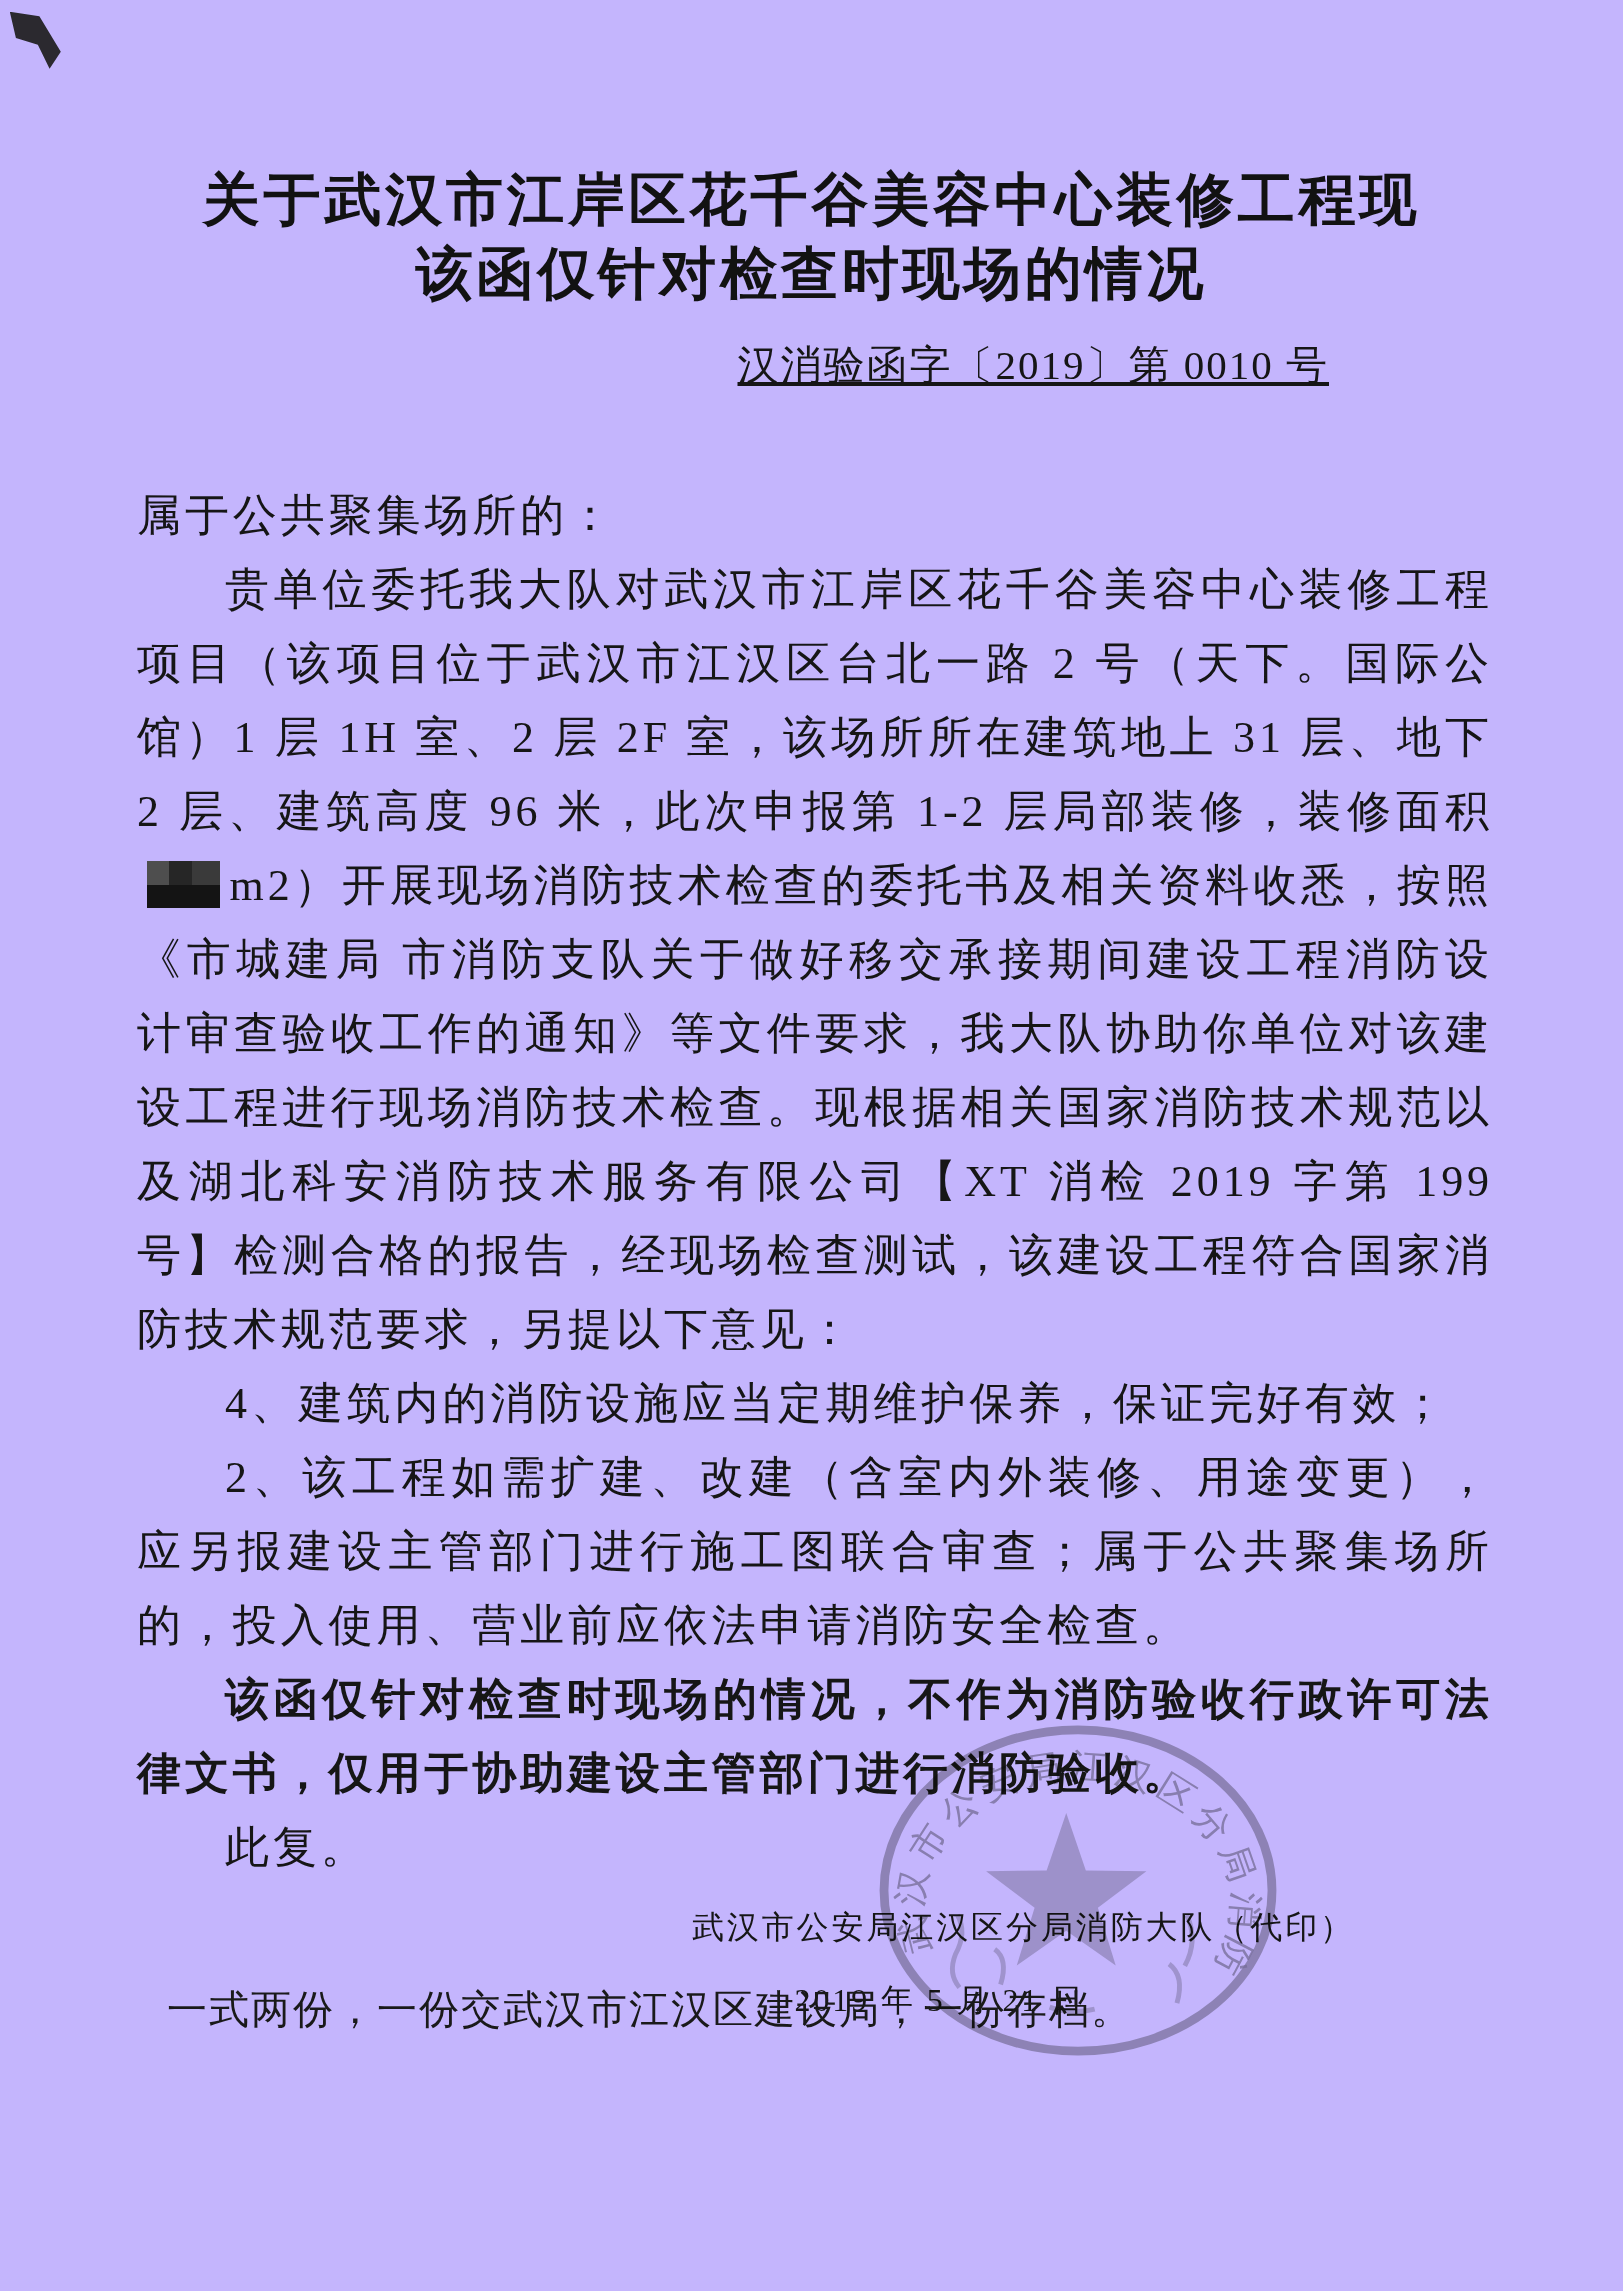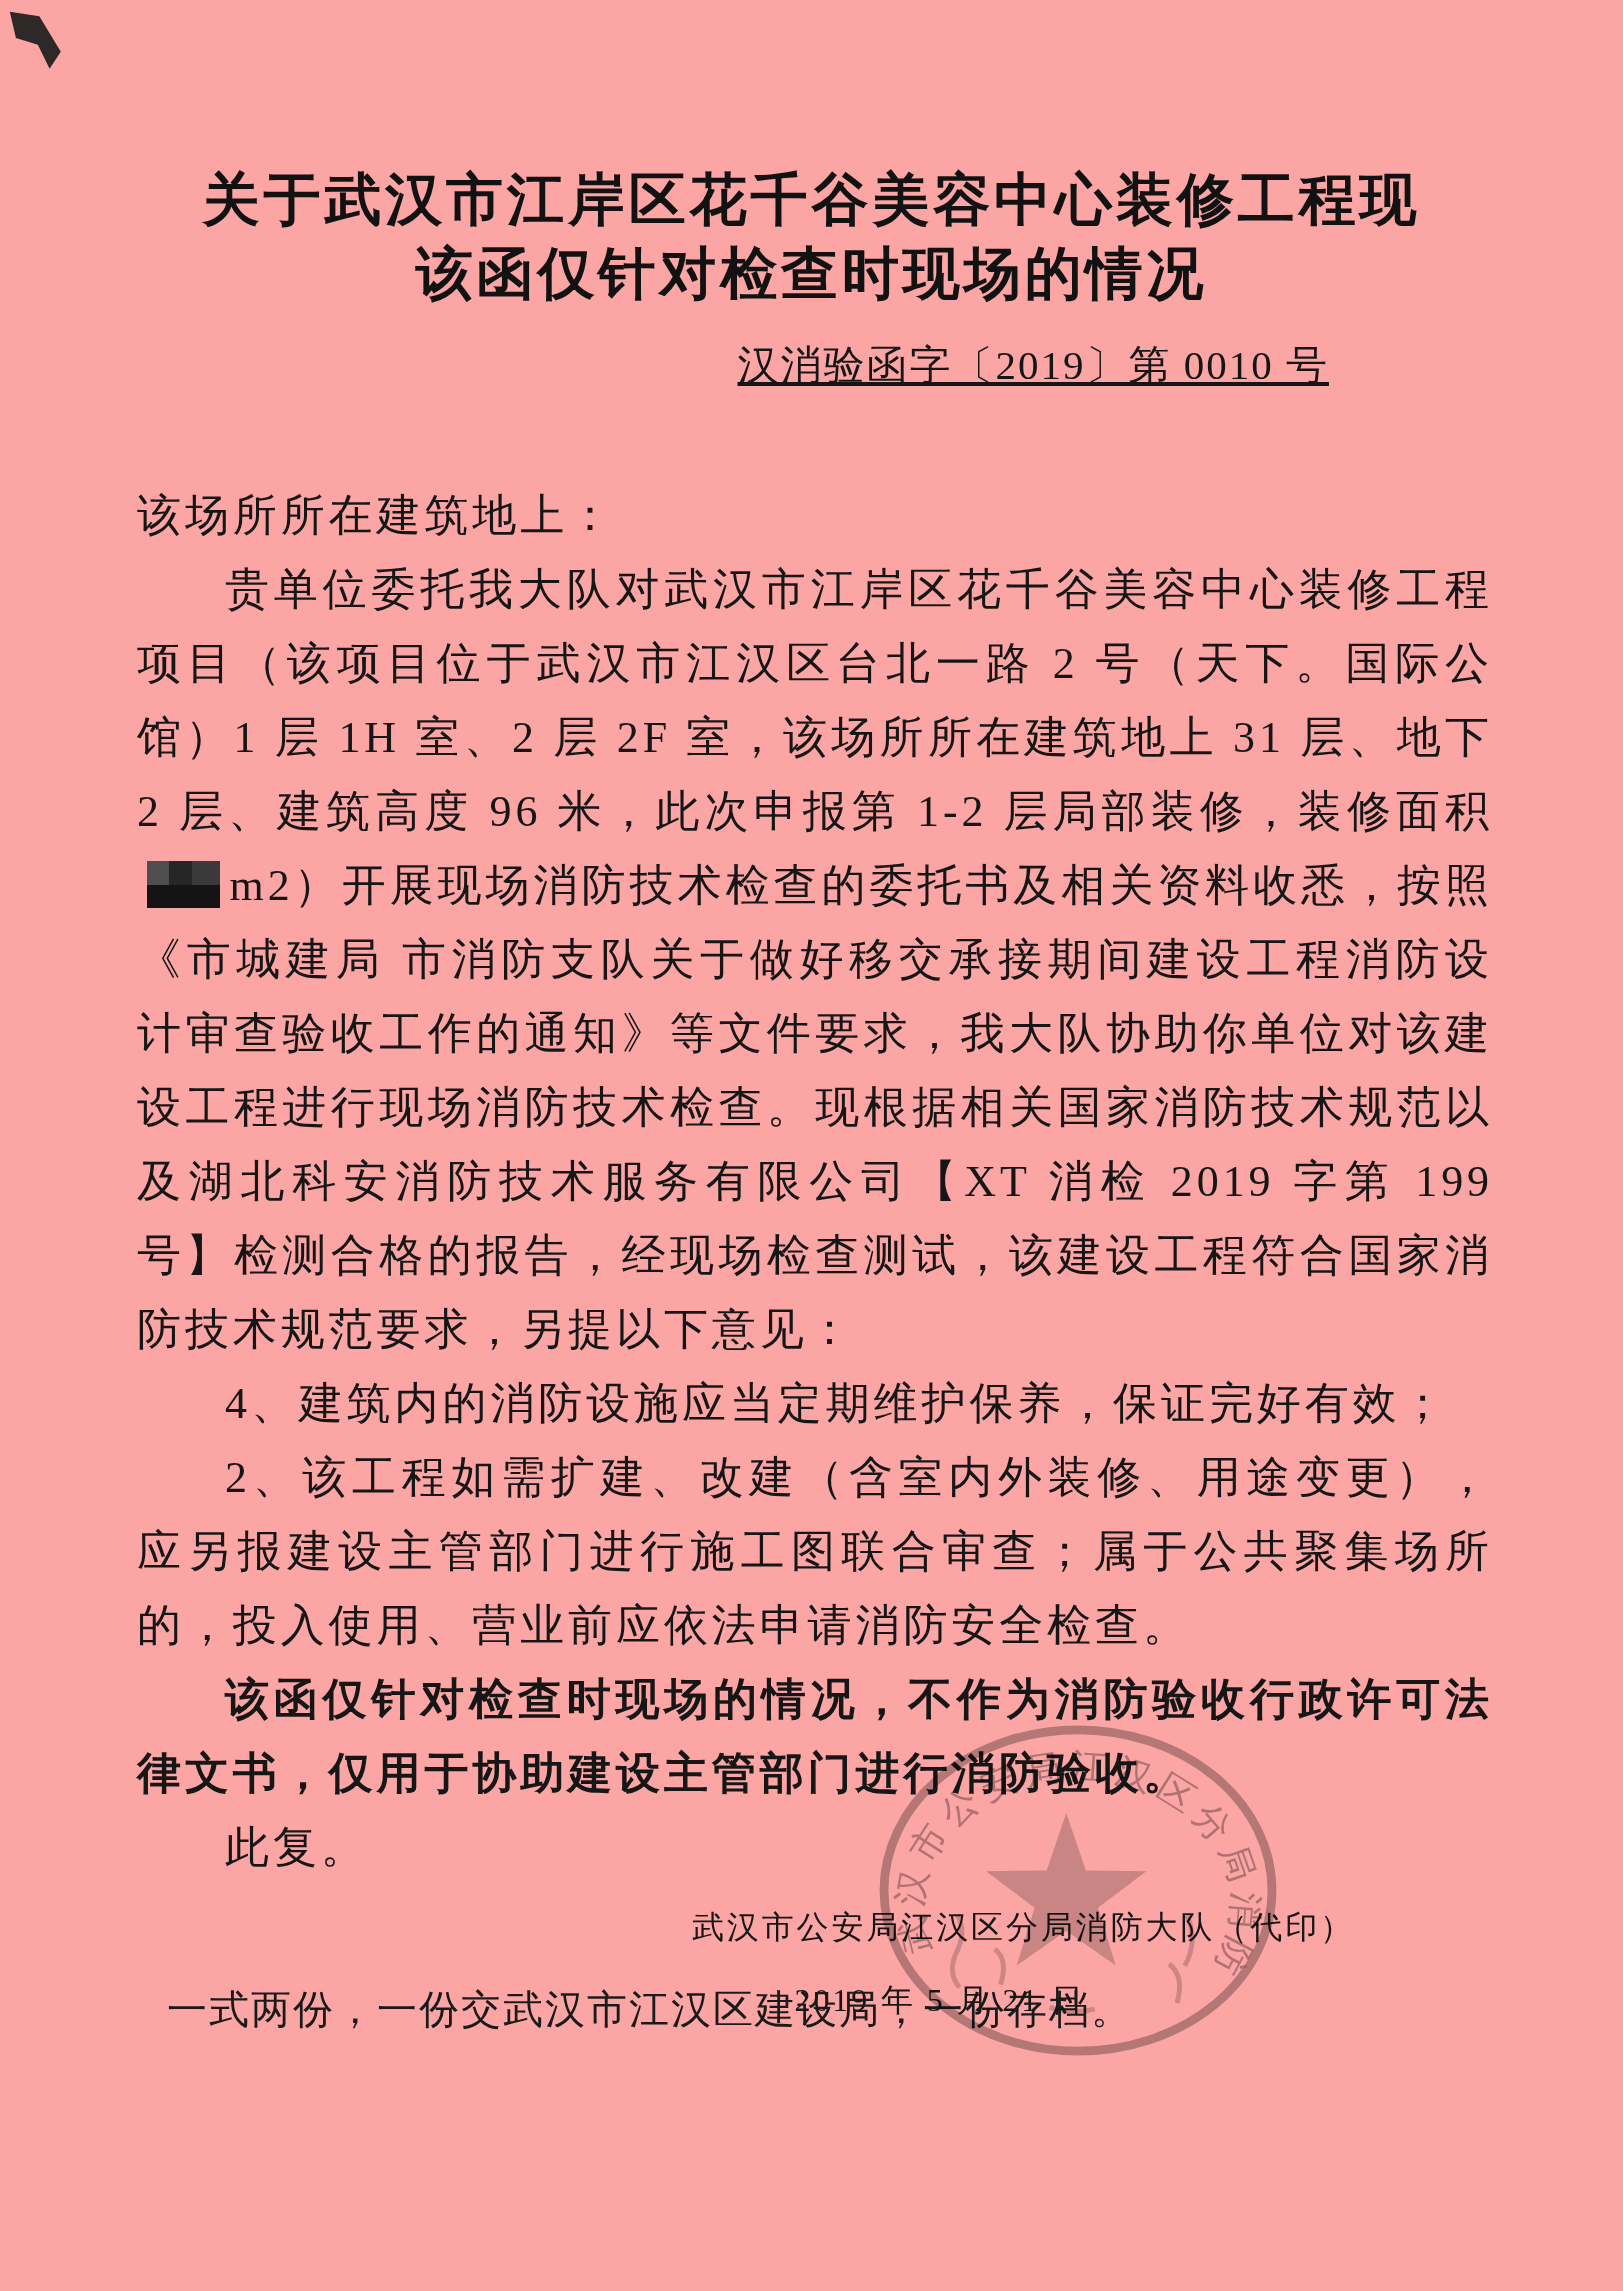--- a/index.html
+++ b/index.html
@@ -4,21 +4,21 @@
 <style>
   html, body { margin: 0; padding: 0; }
   body {
     width: 1623px; height: 2292px;
     background: #f4f4f2;
     font-family: "Liberation Serif", serif;
   }
   .page {
     position: relative;
     width: 1623px; height: 2292px;
-    background: #fca5a5;
+    background: #c4b5fd;
     color: #161616;
     overflow: hidden;
   }
   
   .corner-mark {
     position: absolute; left: 9.8px; top: 11.8px;
     width: 51px; height: 57px;
     background: #1d1d1d;
     clip-path: polygon(0 0, 58% 8%, 100% 70%, 78% 100%, 55% 58%, 12% 46%);
     opacity: .92;
@@ -94,21 +94,21 @@
   <div class="corner-mark"></div>
 
   <div class="title-block">
     <div>关于武汉市江岸区花千谷美容中心装修工程现</div>
     <div>该函仅针对检查时现场的情况</div>
   </div>
 
   <div class="doc-number">汉消验函字〔2019〕第 0010 号</div>
 
   <div class="content">
-    <p>该场所所在建筑地上：</p>
+    <p>属于公共聚集场所的：</p>
     <p class="indent"><span>贵单位委托我大队对武汉市江岸区花千谷美容中心装修工程项目（该项目位于武汉市江汉区台北一路 2 号（天下。国际公馆）1 层 1H 室、2 层 2F 室，该场所所在建筑地上 31 层、地下 2 层、建筑高度 96 米，此次申报第 1-2 层局部装修，装修面积</span><span class="redaction"></span><span>m2）开展现场消防技术检查的委托书及相关资料收悉，按照《市城建局 市消防支队关于做好移交承接期间建设工程消防设计审查验收工作的通知》等文件要求，我大队协助你单位对该建设工程进行现场消防技术检查。现根据相关国家消防技术规范以及湖北科安消防技术服务有限公司【XT 消检 2019 字第 199 号】检测合格的报告，经现场检查测试，该建设工程符合国家消防技术规范要求，另提以下意见：</span></p>
     <p class="indent">4、建筑内的消防设施应当定期维护保养，保证完好有效；</p>
     <p class="indent">2、该工程如需扩建、改建（含室内外装修、用途变更），应另报建设主管部门进行施工图联合审查；属于公共聚集场所的，投入使用、营业前应依法申请消防安全检查。</p>
     <p class="indent bold-par">该函仅针对检查时现场的情况，不作为消防验收行政许可法律文书，仅用于协助建设主管部门进行消防验收。</p>
     <p class="indent">此复。</p>
   </div>
 
   <div class="sign-block">
     <div class="issuer">武汉市公安局江汉区分局消防大队（代印）</div>
     <div class="sign-date">2019 年 5 月 21 日</div>

